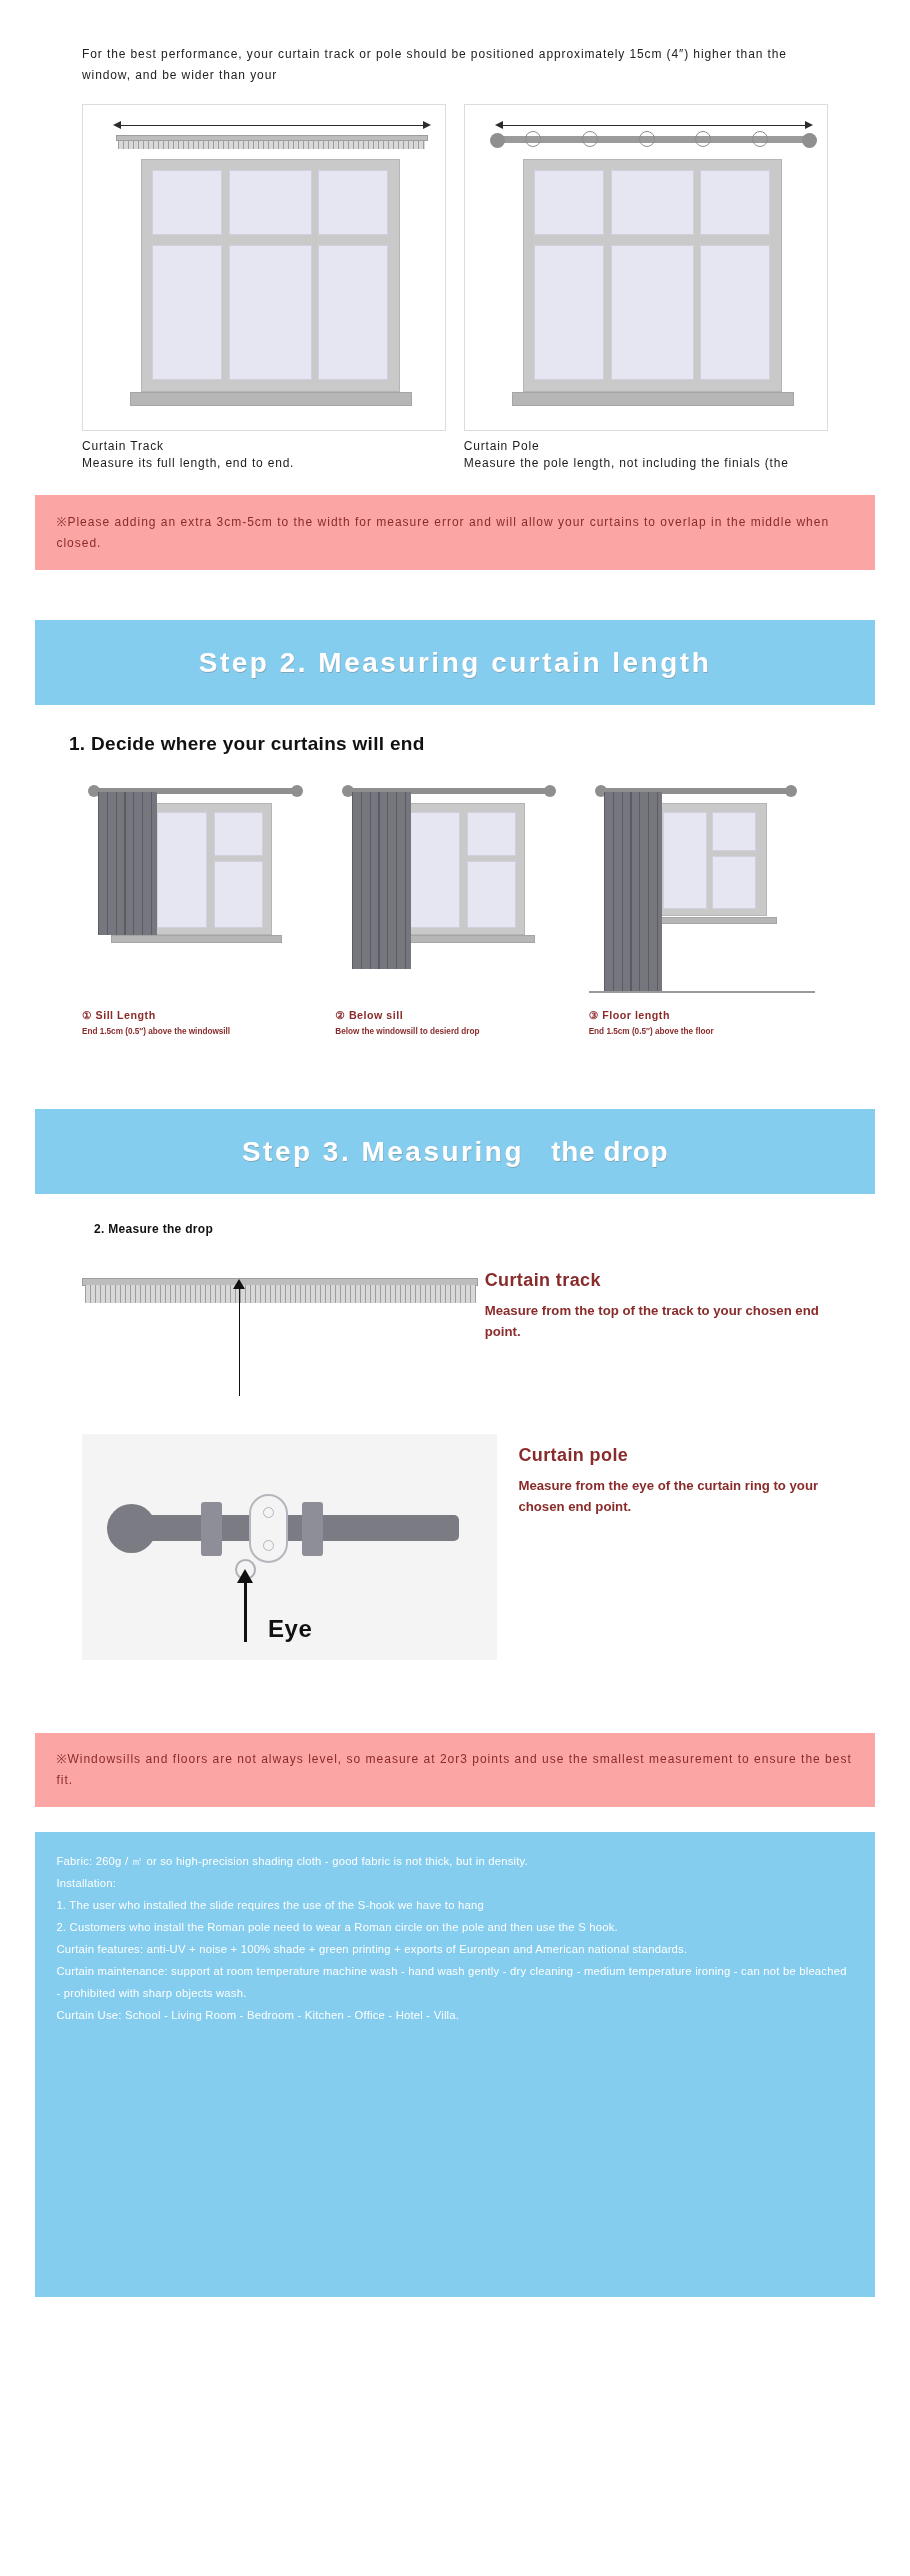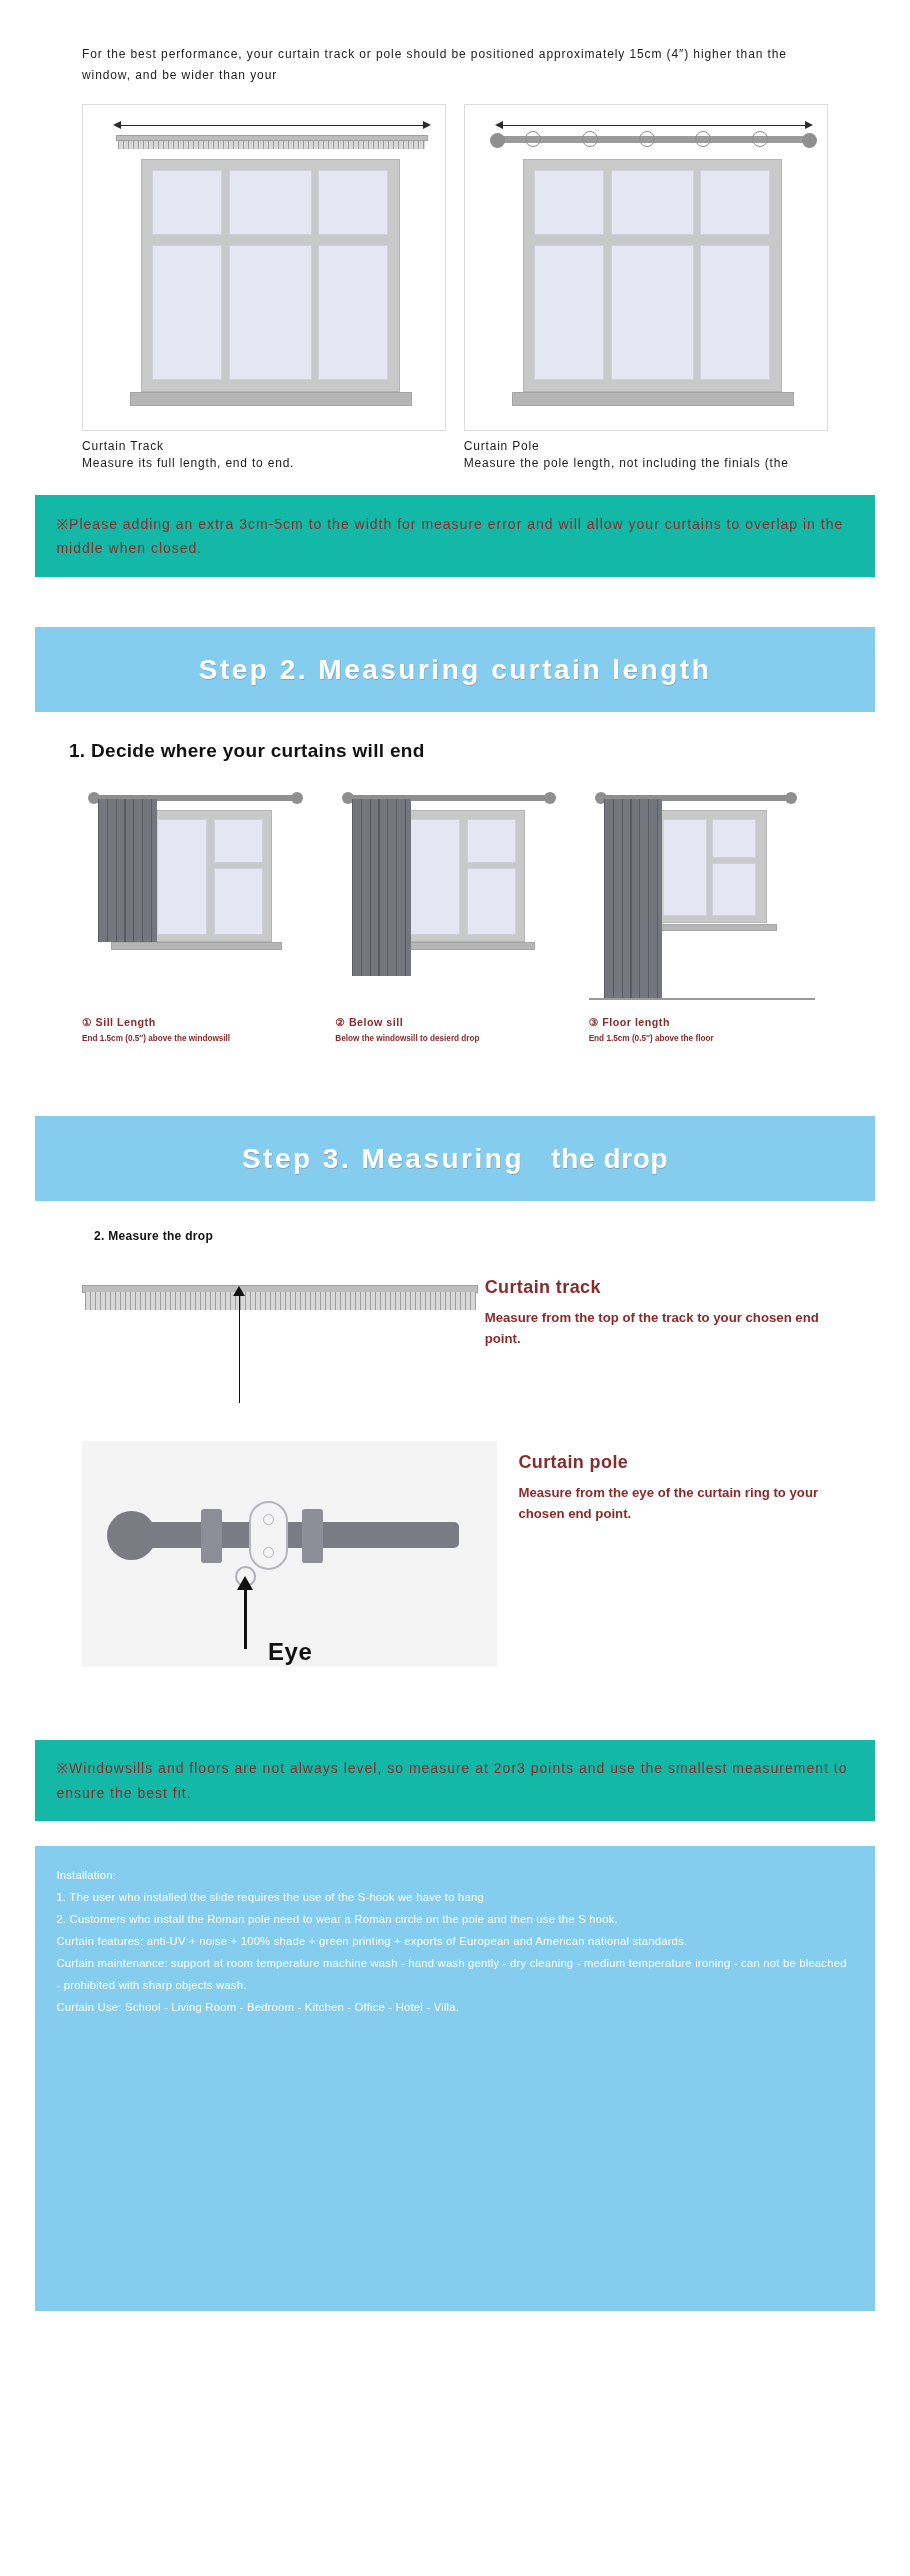--- a/index.html
+++ b/index.html
@@ -81,24 +81,24 @@
 
   .window-frame {
     position:absolute; background:#c9c9c9; border:0.6px solid #b5b5b5;
   }
   .pane { position:absolute; background:#e6e6f2; border:0.6px solid #cfcfdd; }
   .sill { position:absolute; background:#b6b6b6; border:0.6px solid #a5a5a5; }
 
   
   .notice {
     margin: 22.6px 35px 0 35px;
-    background: #14b8a6;
+    background: #fca5a5;
     padding: 16.4px 21.4px;
     color: #8a2b2b;
-    font-size: 14px;
+    font-size: 12px;
     letter-spacing: 1px;
     line-height: 1.75;
   }
   .gap-xl { height: 50px; }
 
   
   .h-sub {
     margin: 28px 0 0 69px;
     font-size: 19px;
     font-weight: bold;
@@ -315,34 +315,35 @@
         <div class="pole-bar" style="left:50px; top:81px; width:327px; height:26.4px; background:#7b7b84; border-radius:5px;"></div>
         <div class="pole-finial" style="left:25px; top:70px; width:49px; height:49px; background:#7b7b84;"></div>
         <div style="position:absolute; left:119px; top:68px; width:21.4px; height:54px; background:#8e8e98; border-radius:3.1px;"></div>
         <div style="position:absolute; left:220px; top:68px; width:21.4px; height:54px; background:#8e8e98; border-radius:3.1px;"></div>
         <div style="position:absolute; left:167px; top:60px; width:39px; height:69px; border:2.5px solid #b5b5bd; border-radius:19.5px; background:#f4f4f4;"></div>
         <div style="position:absolute; left:181px; top:73px; width:11.3px; height:11.3px; border:1.9px solid #b5b5bd; border-radius:50%;"></div>
         <div style="position:absolute; left:181px; top:106px; width:11.3px; height:11.3px; border:1.9px solid #b5b5bd; border-radius:50%;"></div>
         <div style="position:absolute; left:153px; top:125px; width:21.4px; height:21.4px; border:2.5px solid #b0b0b8; border-radius:50%; background:#f4f4f4;"></div>
         <div class="drop-arrow-line" style="left:162px; top:146px; height:62px; width:3.1px;"></div>
         <div class="drop-arrow-head" style="left:155px; top:135px; border-left-width:8.8px; border-right-width:8.8px; border-bottom-width:14px;"></div>
-        <div class="eye-label" style="left:186px; top:197px;">Eye</div>
+        <div class="eye-label" style="left:186px; top:181px;">Eye</div>
       </div>
     </div>
     <div class="s3-text">
       <div class="s3-title">Curtain pole</div>
       <div class="s3-body">Measure from the eye of the curtain ring to your chosen end point.</div>
     </div>
   </div>
 
   <div class="gap-xl"></div>
 
   <div class="notice">※Windowsills and floors are not always level, so measure at 2or3 points and use the smallest measurement to ensure the best fit.</div>
 
   <div class="info">
+    <p>Fabric: 260g / ㎡ or so high-precision shading cloth - good fabric is not thick, but in density.</p>
     <p>Installation:</p>
     <p>1. The user who installed the slide requires the use of the S-hook we have to hang</p>
     <p>2. Customers who install the Roman pole need to wear a Roman circle on the pole and then use the S hook.</p>
     <p>Curtain features: anti-UV + noise + 100% shade + green printing + exports of European and American national standards.</p>
     <p>Curtain maintenance: support at room temperature machine wash - hand wash gently - dry cleaning - medium temperature ironing - can not be bleached - prohibited with sharp objects wash.</p>
     <p>Curtain Use: School - Living Room - Bedroom - Kitchen - Office - Hotel - Villa.</p>
   </div>
 
 </div>
 

